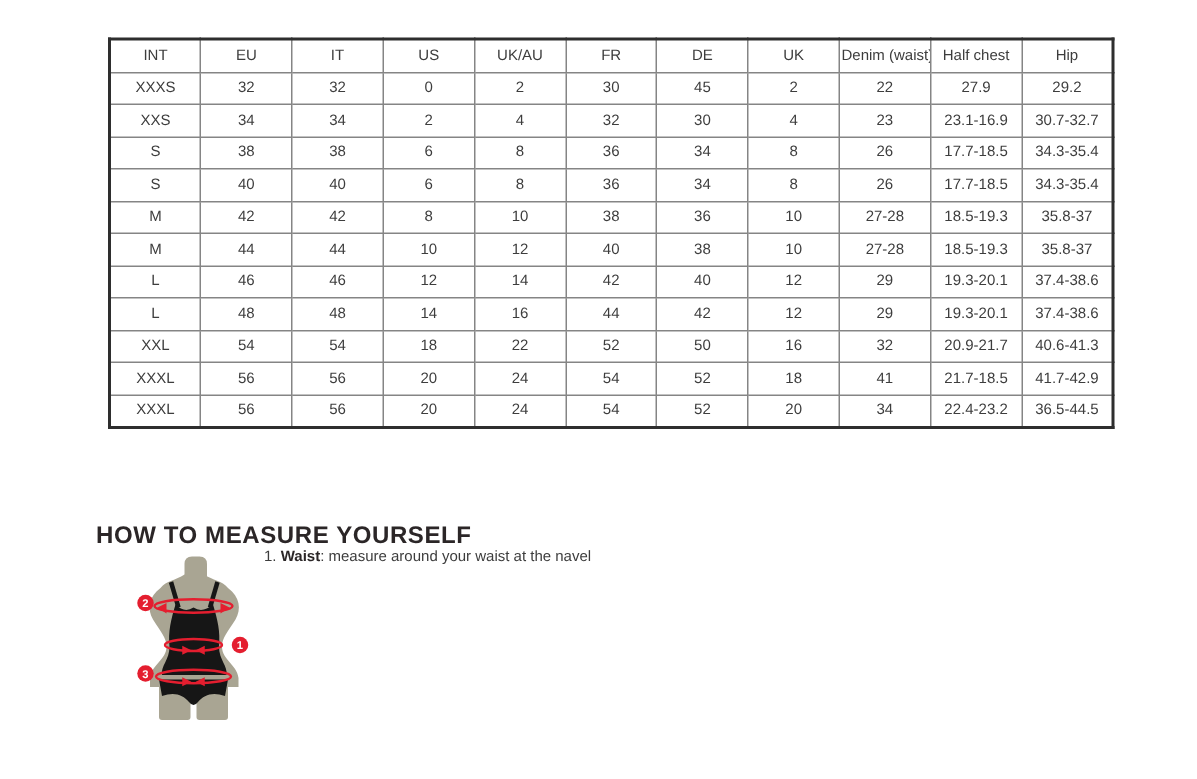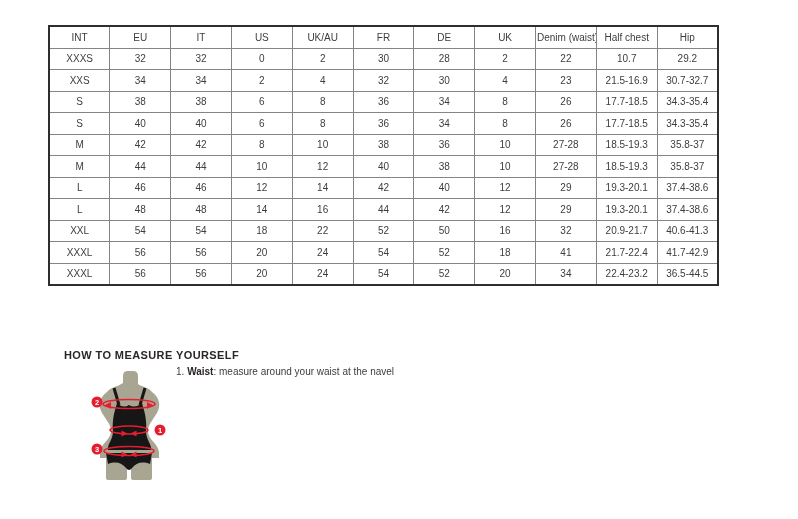--- a/index.html
+++ b/index.html
@@ -1,41 +1,41 @@
 <!DOCTYPE html>
 <html><head>
 <meta charset="utf-8">
 <style>
   html,body{margin:0;padding:0;background:#ffffff;}
   .page{
     position:relative;width:798px;height:519px;background:#ffffff;overflow:hidden;
     font-family:"Liberation Sans", sans-serif;
   }
   
-  .table-wrap{position:absolute;left:48px;top:25px;border-radius:29px;}
+  .table-wrap{position:absolute;left:72px;top:25px;border-radius:29px;}
   table.size-chart{
     border-collapse:collapse;table-layout:fixed;width:671px;
     border:2px solid #2e2e2e;
     font-size:10px;color:#3d3d3d;
   }
   table.size-chart th,
   table.size-chart td{
     border:1px solid #858585;
     height:20.5px;
     padding:0 1px;
     text-align:center;
     vertical-align:middle;
     font-weight:normal;
     white-space:nowrap;
     overflow:hidden;
   }
   
   .measure-title{
     position:absolute;left:64px;top:349px;
-    font-size:11px;font-weight:bold;color:#2b2627;letter-spacing:.4px;
+    font-size:16px;font-weight:bold;color:#2b2627;letter-spacing:.4px;
   }
   .steps{position:absolute;left:176px;top:366px;font-size:10px;color:#3d3d3d;}
   .step{height:19px;line-height:12px;}
   .step b{color:#2b2627;}
   
   .figure-wrap{position:absolute;left:84px;top:368px;width:84px;height:118px;}
 </style>
 </head>
 <body>
 
@@ -59,37 +59,37 @@
           </tr>
       </thead>
       <tbody>
           <tr>
             <td>XXXS</td>
             <td>32</td>
             <td>32</td>
             <td>0</td>
             <td>2</td>
             <td>30</td>
-            <td>28</td>
+            <td>45</td>
             <td>2</td>
             <td>22</td>
-            <td>10.7</td>
+            <td>27.9</td>
             <td>29.2</td>
           </tr>
           <tr>
             <td>XXS</td>
             <td>34</td>
             <td>34</td>
             <td>2</td>
             <td>4</td>
             <td>32</td>
             <td>30</td>
             <td>4</td>
             <td>23</td>
-            <td>21.5-16.9</td>
+            <td>23.1-16.9</td>
             <td>30.7-32.7</td>
           </tr>
           <tr>
             <td>S</td>
             <td>38</td>
             <td>38</td>
             <td>6</td>
             <td>8</td>
             <td>36</td>
             <td>34</td>
@@ -179,21 +179,21 @@
           <tr>
             <td>XXXL</td>
             <td>56</td>
             <td>56</td>
             <td>20</td>
             <td>24</td>
             <td>54</td>
             <td>52</td>
             <td>18</td>
             <td>41</td>
-            <td>21.7-22.4</td>
+            <td>21.7-18.5</td>
             <td>41.7-42.9</td>
           </tr>
           <tr>
             <td>XXXL</td>
             <td>56</td>
             <td>56</td>
             <td>20</td>
             <td>24</td>
             <td>54</td>
             <td>52</td>

